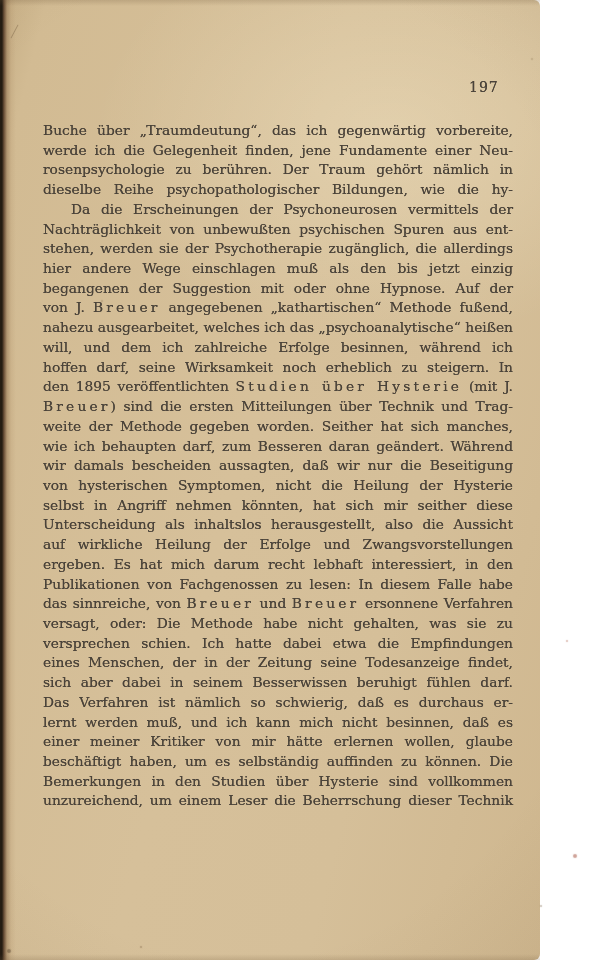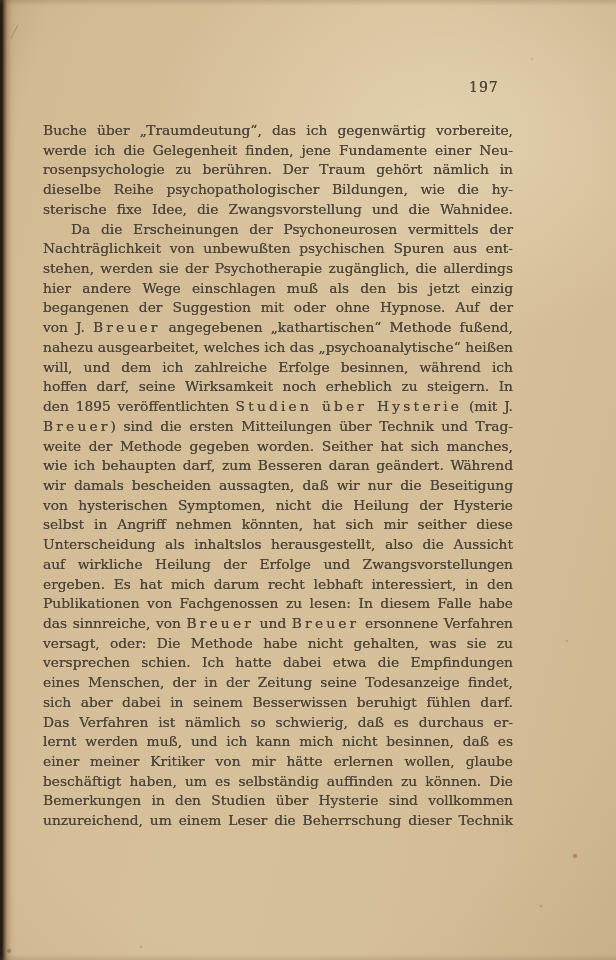--- a/index.html
+++ b/index.html
@@ -5,27 +5,28 @@
   html, body {
     margin: 0;
     padding: 0;
     width: 616px;
     height: 960px;
     overflow: hidden;
     font-family: "DejaVu Serif", "Liberation Serif", serif;
   }
   .page {
     position: relative;
-    width: 616px;
+    width: 540px;
     height: 960px;
     background:
       radial-gradient(ellipse 420px 300px at 72% 14%, rgba(255,245,216,0.30), rgba(255,245,216,0) 70%),
       radial-gradient(ellipse 700px 900px at 45% 48%, rgba(0,0,0,0) 55%, rgba(96,72,42,0.16) 100%),
       linear-gradient(104deg, #c6ae85 0%, #d2bb93 6%, #d6c09a 45%, #d5bf99 70%, #cfb78f 100%);
     color: #4a433a;
+    border-radius: 6px;
   }
   
   .binding {
     position: absolute;
     left: 0; top: 0; bottom: 0;
     width: 16px;
     background: linear-gradient(90deg,
       #241c12 0px, #241c12 2px,
       #6b5038 4px,
       rgba(150,120,85,0.55) 7px,
@@ -108,21 +109,20 @@
   <div class="crease"></div>
   <div class="specks"></div>
 
   <div class="pagenum">197</div>
 
   <div class="textblock">
       <div class="line"><span>Buche über „Traumdeutung“, das ich gegenwärtig vorbereite,</span></div>
       <div class="line"><span>werde ich die Gelegenheit finden, jene Fundamente einer Neu-</span></div>
       <div class="line"><span>rosenpsychologie zu berühren. Der Traum gehört nämlich in</span></div>
       <div class="line"><span>dieselbe Reihe psychopathologischer Bildungen, wie die hy-</span></div>
-      <div class="line"><span>sterische fixe Idee, die Zwangsvorstellung und die Wahnidee.</span></div>
       <div class="line indent"><span>Da die Erscheinungen der Psychoneurosen vermittels der</span></div>
       <div class="line"><span>Nachträglichkeit von unbewußten psychischen Spuren aus ent-</span></div>
       <div class="line"><span>stehen, werden sie der Psychotherapie zugänglich, die allerdings</span></div>
       <div class="line"><span>hier andere Wege einschlagen muß als den bis jetzt einzig</span></div>
       <div class="line"><span>begangenen der Suggestion mit oder ohne Hypnose. Auf der</span></div>
       <div class="line"><span>von J. </span><span class="sperr">Breuer</span><span> angegebenen „kathartischen“ Methode fußend,</span></div>
       <div class="line"><span>nahezu ausgearbeitet, welches ich das „psychoanalytische“ heißen</span></div>
       <div class="line"><span>will, und dem ich zahlreiche Erfolge besinnen, während ich</span></div>
       <div class="line"><span>hoffen darf, seine Wirksamkeit noch erheblich zu steigern. In</span></div>
       <div class="line"><span>den 1895 veröffentlichten </span><span class="sperr">Studien über Hysterie</span><span> (mit J.</span></div>

